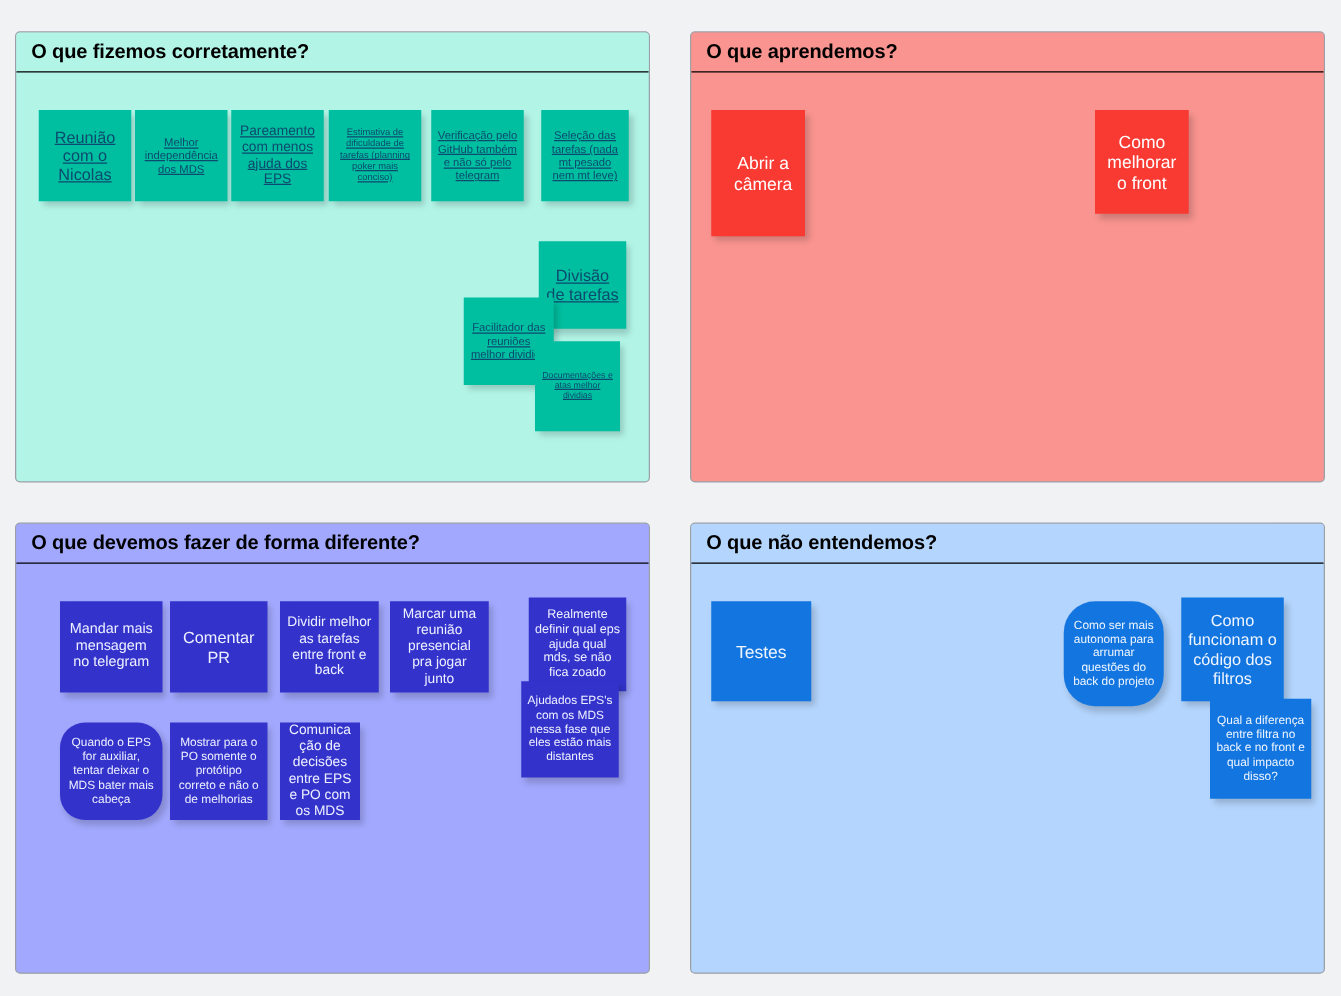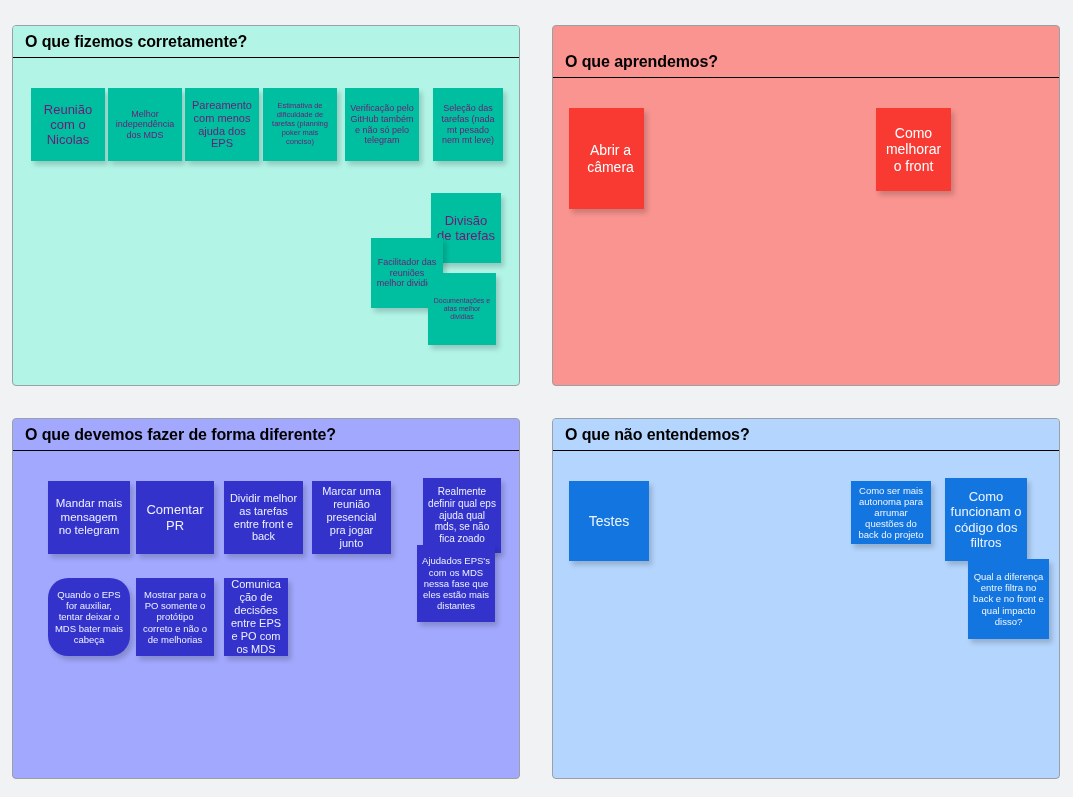--- a/index.html
+++ b/index.html
@@ -51,25 +51,25 @@
     box-shadow: 3px 4px 5px rgba(0,0,0,0.18);
     line-height: 1.18;
     overflow: hidden;
     word-wrap: break-word;
   }
   .note span { display: block; width: 100%; }
 
   
   #col-done { left: 12px; top: 25px; width: 508px; height: 361px; background: #b2f5e7; }
   #col-done .col-header { background: #b2f5e7; }
-  .note-green { background: #00bfa0; color: #701a75; }
+  .note-green { background: #00bfa0; color: #0c4a6e; text-decoration: underline; }
 
   
   #col-learned { left: 552px; top: 25px; width: 508px; height: 361px; background: #f99490; }
-  #col-learned .col-header { background: #f99490; margin-top: 20px; }
+  #col-learned .col-header { background: #f99490; }
   .note-red { background: #f93a33; color: #ffffff; }
 
   
   #col-different { left: 12px; top: 418px; width: 508px; height: 361px; background: #a2a8fd; }
   #col-different .col-header { background: #a2a8fd; }
   .note-purple { background: #3333cc; color: #eef0ff; }
 
   
   #col-unclear { left: 552px; top: 418px; width: 508px; height: 361px; background: #b4d5fd; }
   #col-unclear .col-header { background: #b4d5fd; }
@@ -157,21 +157,21 @@
         </div>
       </div>
   </section>
 
   <section class="column" id="col-unclear">
     <div class="col-header">O que não entendemos?</div>
     <div class="col-body">
         <div class="note note-blue" style="left: 16px; top: 30px; width: 80px; height: 80px; font-size: 14px;">
           <span>Testes</span>
         </div>
-        <div class="note note-blue" style="left: 298px; top: 30px; width: 80px; height: 63px; font-size: 9.5px;">
+        <div class="note note-blue" style="left: 298px; top: 30px; width: 80px; height: 84px; font-size: 9.5px; border-radius: 25px;">
           <span>Como ser mais autonoma para arrumar questões do back do projeto</span>
         </div>
         <div class="note note-blue" style="left: 392px; top: 27px; width: 82px; height: 83px; font-size: 13px; justify-content: center;">
           <span>Como funcionam o código dos filtros</span>
         </div>
         <div class="note note-blue" style="left: 415px; top: 108px; width: 81px; height: 80px; font-size: 9.5px;">
           <span>Qual a diferença entre filtra no back e no front e qual impacto disso?</span>
         </div>
       </div>
   </section>

